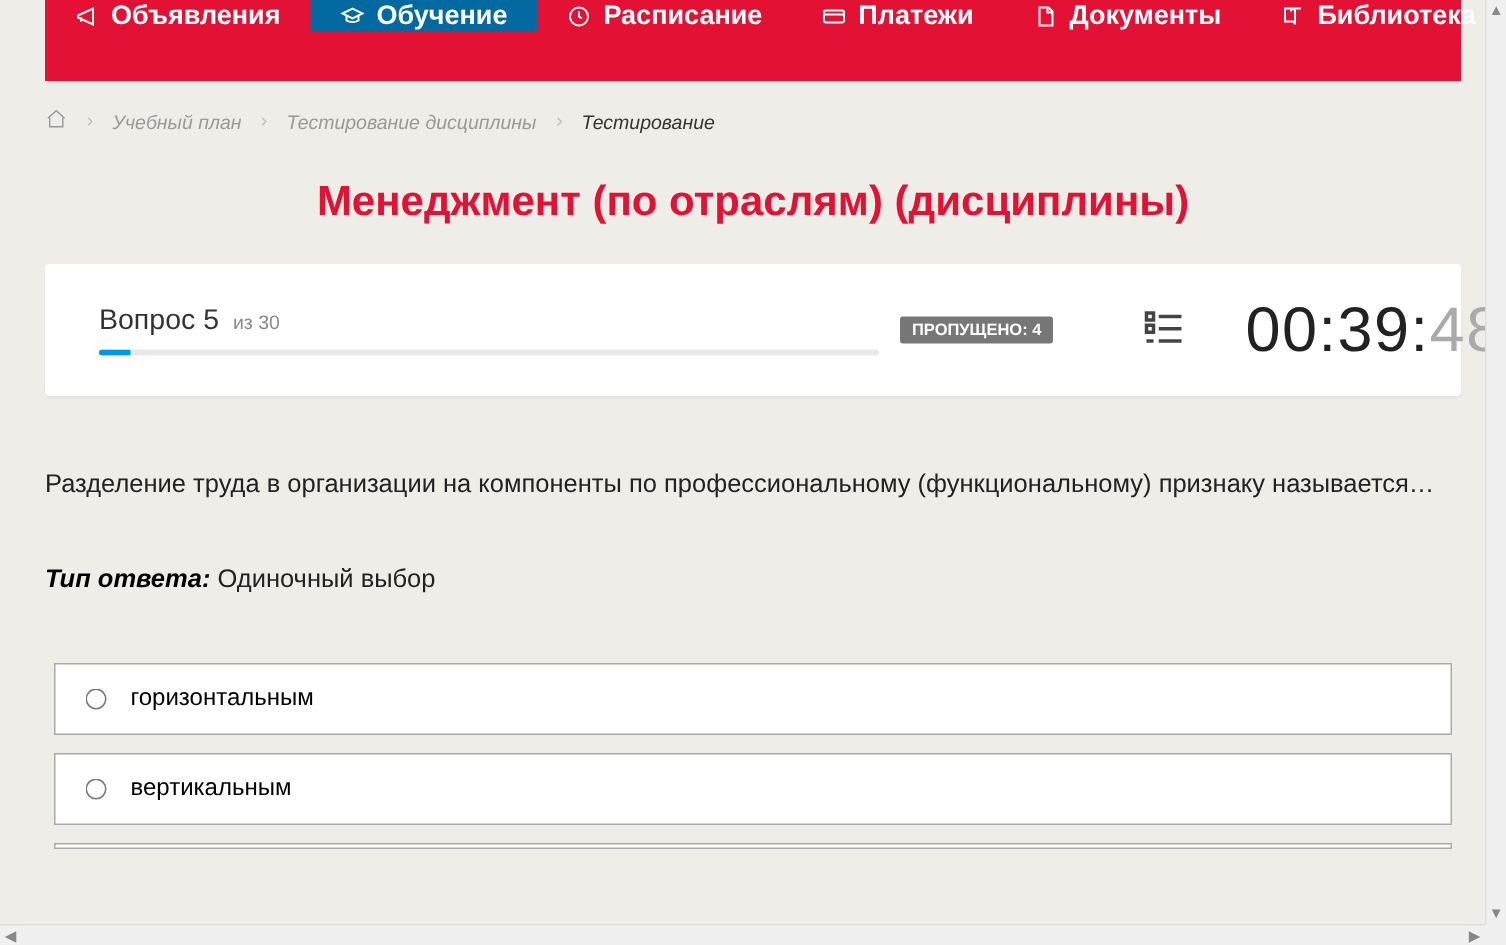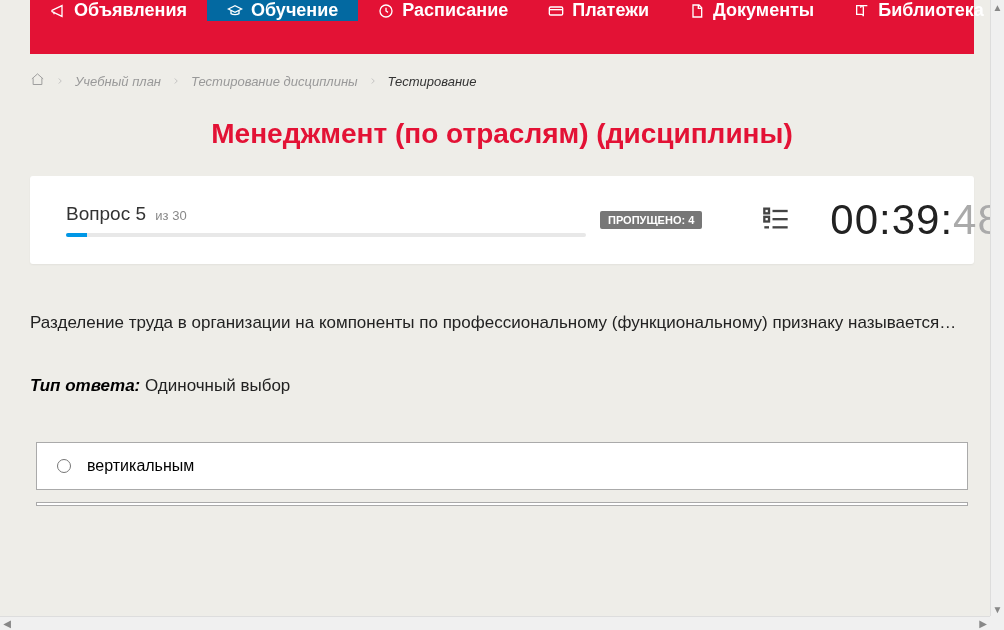--- a/index.html
+++ b/index.html
@@ -342,20 +342,24 @@
       <div class="q-text">Разделение труда в организации на компоненты по профессиональному (функциональному) признаку называется…</div>
 
       <div class="ans-type-row">
         <span class="ans-type-label">Тип ответа:</span>
         <span class="ans-type-val">Одиночный выбор</span>
       </div>
 
       <div class="answers">
         <label class="answer">
           <input type="radio" name="ans" style="">
+          <span>горизонтальным</span>
+        </label>
+        <label class="answer">
+          <input type="radio" name="ans" style="">
           <span>вертикальным</span>
         </label>
         <div class="answer" style="height:4px;padding:0;margin-bottom:0;"></div>
       </div>
     </div>
 
   </div>
   </div>
 </div>
 

